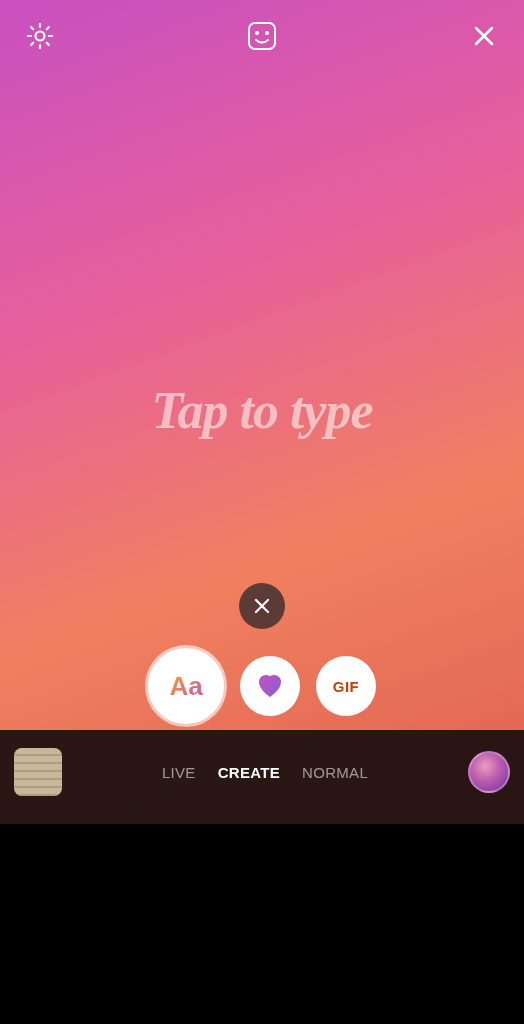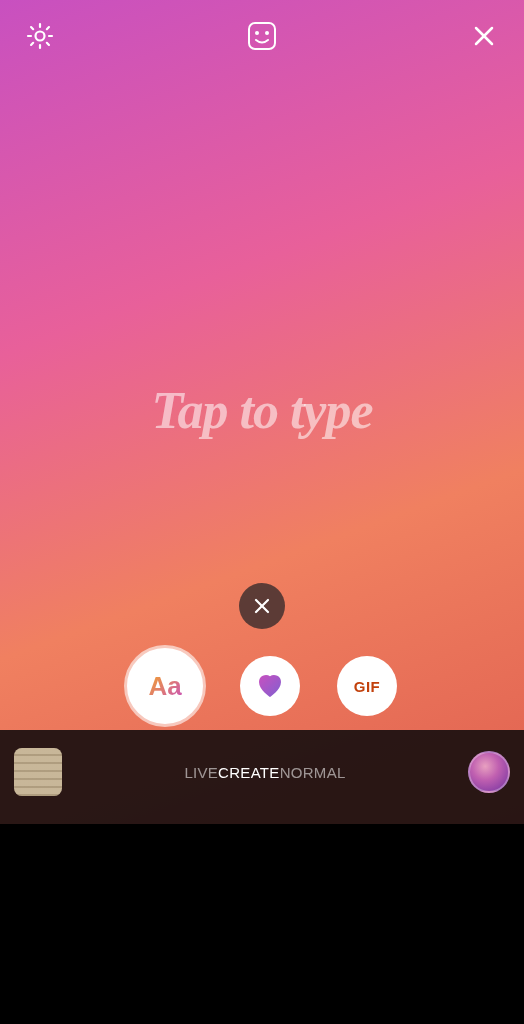--- a/index.html
+++ b/index.html
@@ -80,21 +80,21 @@
 
     
     #tool-row {
       position: absolute;
       bottom: 100px;
       left: 0;
       right: 0;
       display: flex;
       justify-content: center;
       align-items: center;
-      gap: 37px;
+      gap: 16px;
       z-index: 10;
     }
 
     .tool-btn {
       border-radius: 50%;
       display: flex;
       align-items: center;
       justify-content: center;
       cursor: pointer;
     }
@@ -172,35 +172,36 @@
         rgba(150,130,100,0.5) 0px,
         rgba(150,130,100,0.5) 2px,
         rgba(200,180,150,0.3) 2px,
         rgba(200,180,150,0.3) 8px
       );
     }
 
     #bottom-nav .nav-center {
       display: flex;
       align-items: center;
+      gap: 22px;
       flex: 1;
       justify-content: center;
     }
 
     .nav-label {
       font-size: 15px;
       font-weight: 500;
       color: rgba(255,255,255,0.55);
       cursor: pointer;
       letter-spacing: 0.3px;
     }
 
     .nav-label.active {
       color: white;
-      font-weight: 400;
+      font-weight: 700;
     }
 
     #bottom-nav .nav-right {
       display: flex;
       align-items: center;
     }
 
     .avatar-circle {
       width: 42px;
       height: 42px;

